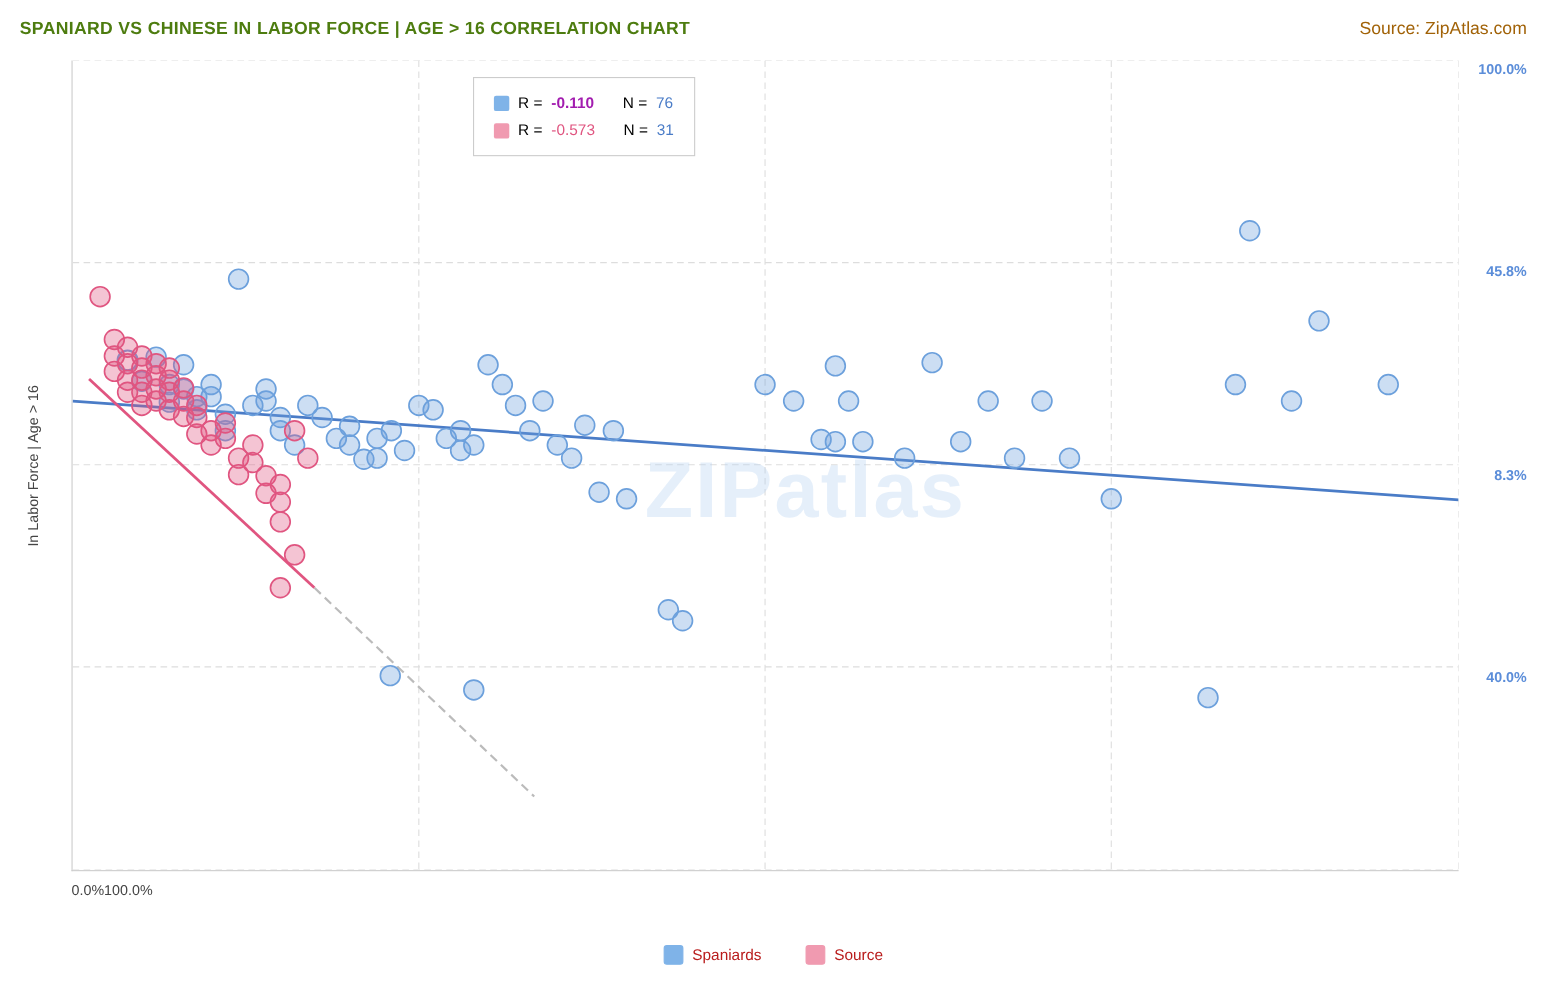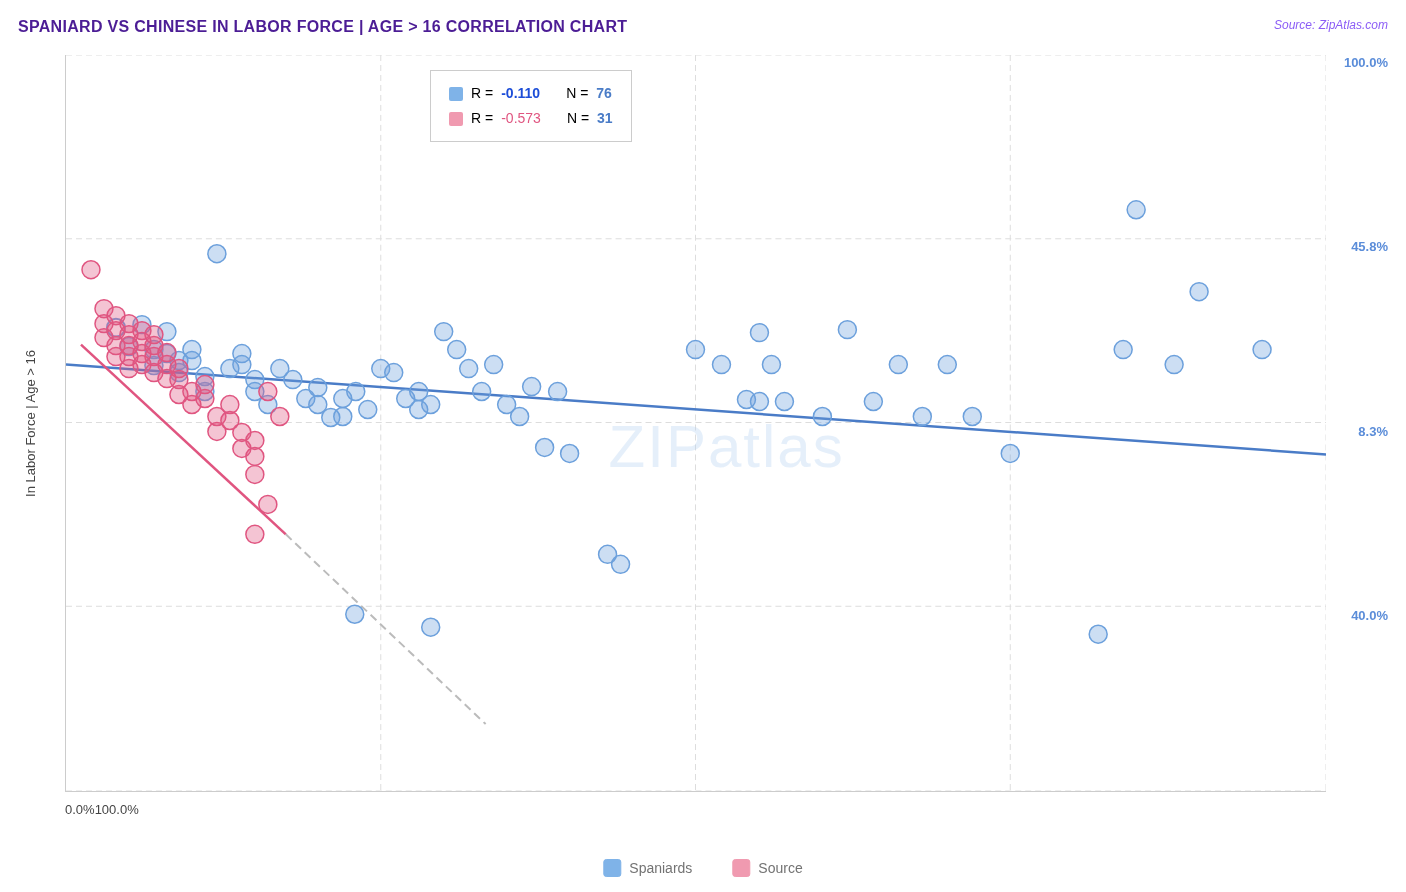--- a/index.html
+++ b/index.html
@@ -16,30 +16,29 @@
       top: 0; left: 0;
       width: 1406px;
       height: 892px;
     }
     .chart-title {
       position: absolute;
       top: 18px;
       left: 18px;
       font-size: 16px;
       font-weight: bold;
-      color: #4c1d95;
+      color: #4d7c0f;
       letter-spacing: 0.3px;
     }
     .source-label {
       position: absolute;
       top: 18px;
       right: 18px;
-      font-size: 12px;
-      color: #8b5cf6;
-      font-style: italic;
+      font-size: 16px;
+      color: #a16207;
     }
     .chart-area {
       position: absolute;
       top: 55px;
       left: 65px;
       right: 80px;
       bottom: 100px;
       border-left: 1px solid #ccc;
       border-bottom: 1px solid #ccc;
     }
@@ -93,37 +92,37 @@
       transform: translateX(-50%);
       display: flex;
       gap: 40px;
       align-items: center;
     }
     .legend-item {
       display: flex;
       align-items: center;
       gap: 8px;
       font-size: 14px;
-      color: #737373;
+      color: #b91c1c;
     }
     .legend-box {
       width: 18px;
       height: 18px;
       border-radius: 3px;
     }
     .legend-box.spaniard { background: #7fb3e8; border: 1px solid #7fb3e8; }
     .legend-box.chinese { background: #f09ab0; border: 1px solid #f09ab0; }
     .watermark {
       position: absolute;
       top: 50%;
       left: 50%;
       transform: translate(-40%, -50%);
-      font-size: 60px;
+      font-size: 72px;
       color: rgba(180, 210, 240, 0.35);
-      font-weight: normal;
+      font-weight: bold;
       pointer-events: none;
       white-space: nowrap;
       letter-spacing: 2px;
     }
     .chart-legend-box {
       position: absolute;
       top: 70px;
       left: 430px;
       border: 1px solid #ccc;
       background: #fff;
@@ -135,23 +134,23 @@
       display: flex;
       align-items: center;
       gap: 8px;
     }
     .leg-color-box {
       width: 14px;
       height: 14px;
       border-radius: 2px;
       display: inline-block;
     }
-    .r-val-blue { color: #1d4ed8; font-weight: bold; }
+    .r-val-blue { color: #a21caf; font-weight: bold; }
     .r-val-pink { color: #e05580; font-weight: normal; }
-    .n-val { color: #4a7cc7; font-weight: bold; }
+    .n-val { color: #4a7cc7; font-weight: normal; }
   </style>
 </head>
 <body>
 
 <div id="chart-container">
   <div class="chart-title">SPANIARD VS CHINESE IN LABOR FORCE | AGE &gt; 16 CORRELATION CHART</div>
   <div class="source-label">Source: ZipAtlas.com</div>
 
   <div class="y-axis-label">
     <span>In Labor Force | Age &gt; 16</span>

